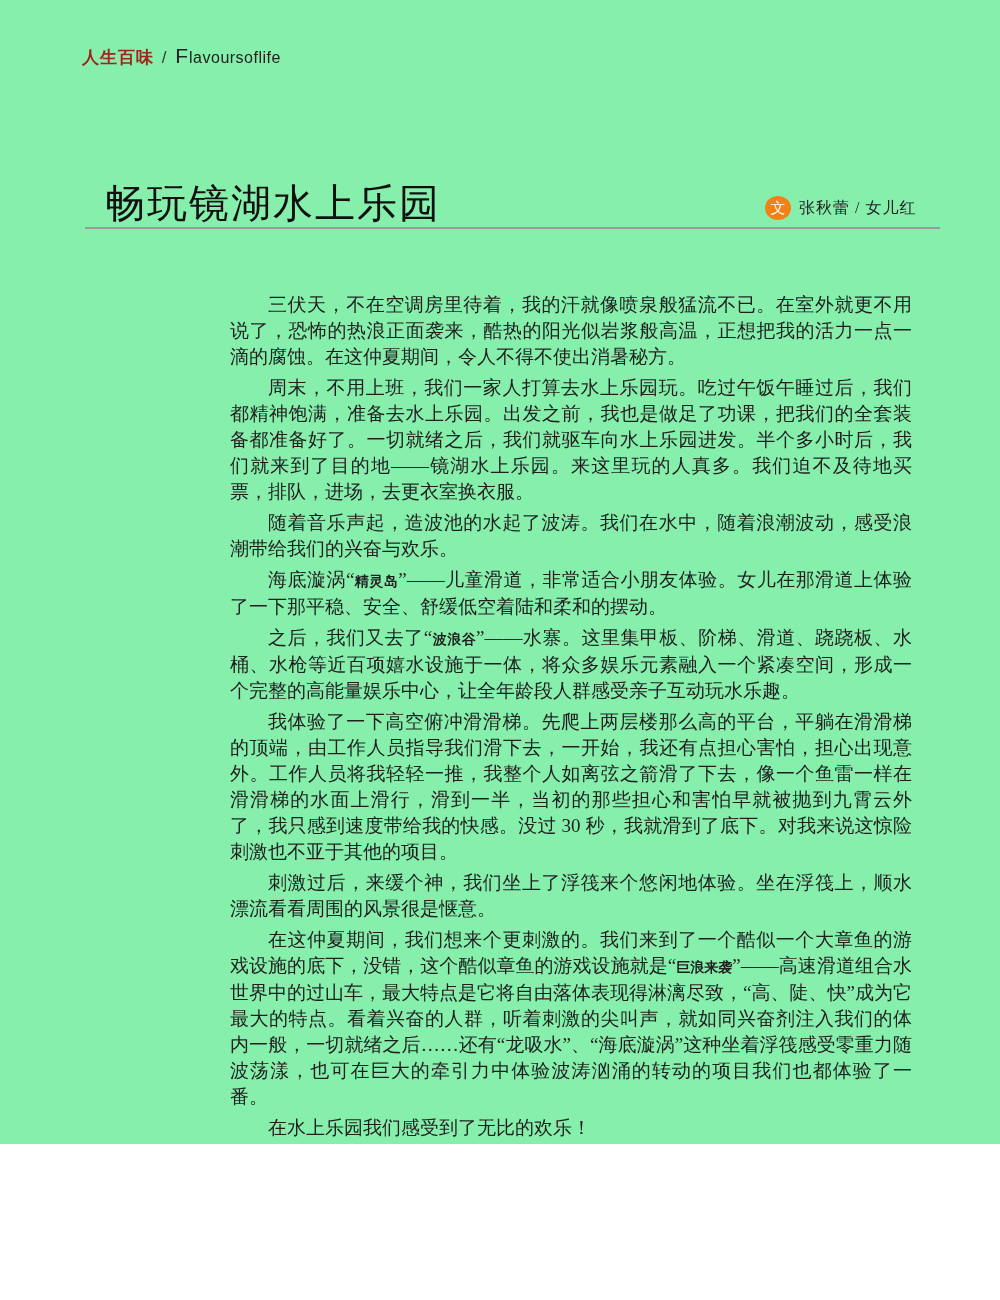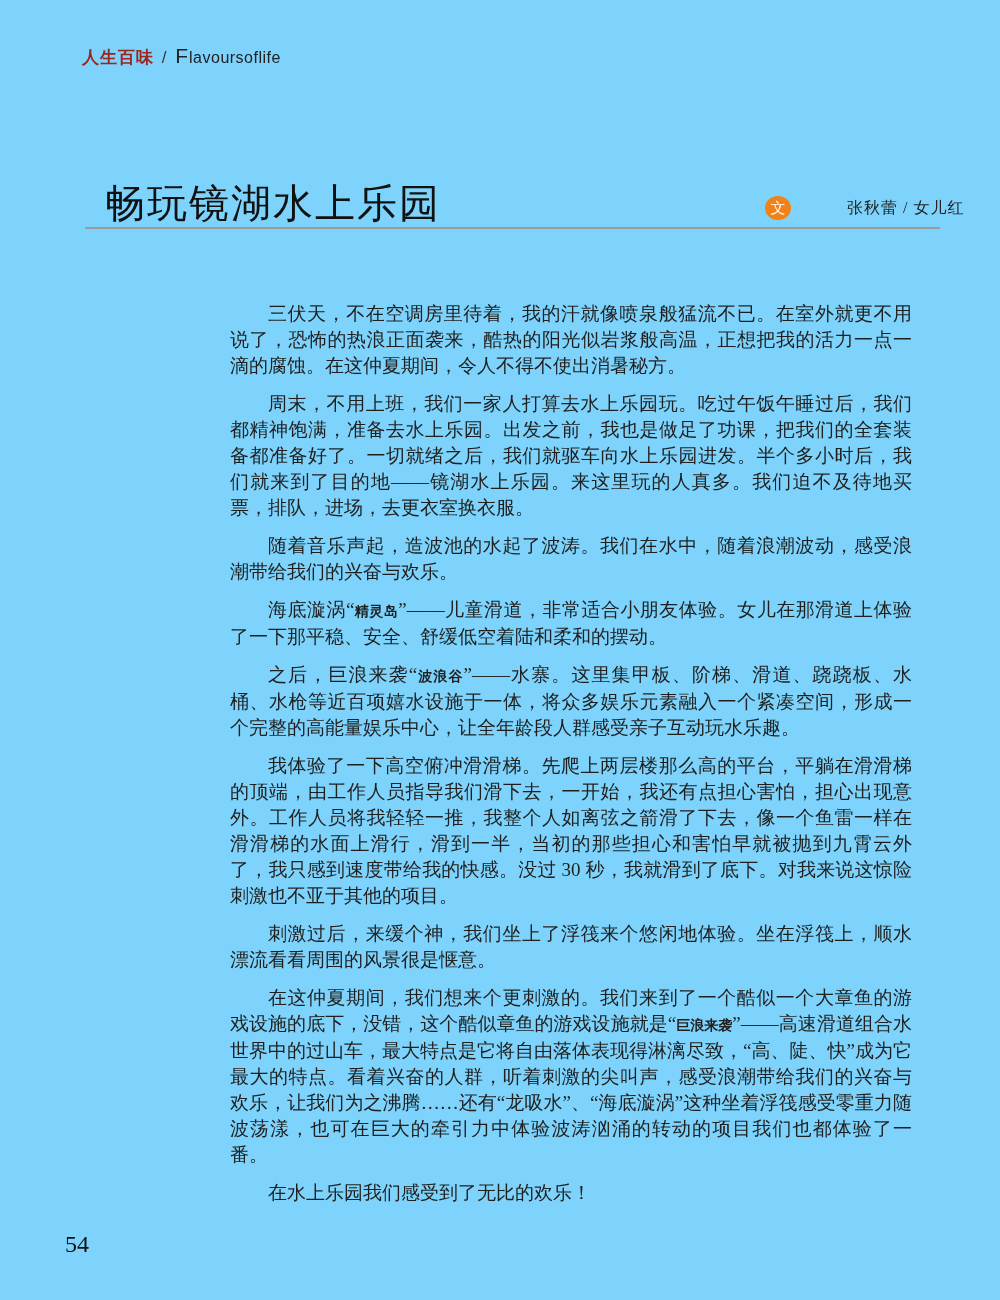--- a/index.html
+++ b/index.html
@@ -3,22 +3,22 @@
 <meta charset="utf-8">
 <style>
   html, body {
     margin: 0;
     padding: 0;
     background: #ffffff;
   }
   .page {
     position: relative;
     width: 1000px;
-    height: 1300px;
-    background: #7dd3fc;
+    height: 1144px;
+    background: #86efac;
     overflow: hidden;
     font-family: "Liberation Serif", serif;
     color: #1f1f1f;
   }
   
   .section-header {
     position: absolute;
     left: 82px;
     top: 44px;
     font-family: "Liberation Sans", sans-serif;
@@ -79,40 +79,39 @@
     font-size: 15px;
     font-family: "Liberation Serif", serif;
     margin-right: 8px;
     flex: 0 0 auto;
   }
   .byline-authors {
     font-family: "Liberation Serif", serif;
     font-size: 16px;
     letter-spacing: 1px;
     color: #222222;
-    margin-left: 48px;
   }
   
   .title-rule {
     position: absolute;
     left: 85px;
     top: 227px;
     width: 855px;
     height: 2px;
     background: #9a9a9a;
   }
   
   .article-body {
     position: absolute;
     left: 230px;
     top: 289px;
     width: 682px;
   }
   .article-body p {
-    margin: 12px 0 5px 0;
+    margin: 3px 0 5px 0;
     font-size: 19px;
     line-height: 26px;
     text-align: justify;
     text-indent: 2em;
     color: #1f1f1f;
   }
   .article-body p .seg-bold {
     font-family: "Liberation Sans", sans-serif;
     font-weight: bold;
     font-size: 14px;
@@ -145,22 +144,22 @@
     <span class="byline-authors">张秋蕾 / 女儿红</span>
   </div>
 
   <div class="title-rule"></div>
 
   <main class="article-body" id="article-body">
       <p><span>三伏天，不在空调房里待着，我的汗就像喷泉般猛流不已。在室外就更不用说了，恐怖的热浪正面袭来，酷热的阳光似岩浆般高温，正想把我的活力一点一滴的腐蚀。在这仲夏期间，令人不得不使出消暑秘方。</span></p>
       <p><span>周末，不用上班，我们一家人打算去水上乐园玩。吃过午饭午睡过后，我们都精神饱满，准备去水上乐园。出发之前，我也是做足了功课，把我们的全套装备都准备好了。一切就绪之后，我们就驱车向水上乐园进发。半个多小时后，我们就来到了目的地——镜湖水上乐园。来这里玩的人真多。我们迫不及待地买票，排队，进场，去更衣室换衣服。</span></p>
       <p><span>随着音乐声起，造波池的水起了波涛。我们在水中，随着浪潮波动，感受浪潮带给我们的兴奋与欢乐。</span></p>
       <p><span>海底漩涡“</span><span class="seg-bold">精灵岛</span><span>”——儿童滑道，非常适合小朋友体验。女儿在那滑道上体验了一下那平稳、安全、舒缓低空着陆和柔和的摆动。</span></p>
-      <p><span>之后，巨浪来袭“</span><span class="seg-bold">波浪谷</span><span>”——水寨。这里集甲板、阶梯、滑道、跷跷板、水桶、水枪等近百项嬉水设施于一体，将众多娱乐元素融入一个紧凑空间，形成一个完整的高能量娱乐中心，让全年龄段人群感受亲子互动玩水乐趣。</span></p>
+      <p><span>之后，我们又去了“</span><span class="seg-bold">波浪谷</span><span>”——水寨。这里集甲板、阶梯、滑道、跷跷板、水桶、水枪等近百项嬉水设施于一体，将众多娱乐元素融入一个紧凑空间，形成一个完整的高能量娱乐中心，让全年龄段人群感受亲子互动玩水乐趣。</span></p>
       <p><span>我体验了一下高空俯冲滑滑梯。先爬上两层楼那么高的平台，平躺在滑滑梯的顶端，由工作人员指导我们滑下去，一开始，我还有点担心害怕，担心出现意外。工作人员将我轻轻一推，我整个人如离弦之箭滑了下去，像一个鱼雷一样在滑滑梯的水面上滑行，滑到一半，当初的那些担心和害怕早就被抛到九霄云外了，我只感到速度带给我的快感。没过 30 秒，我就滑到了底下。对我来说这惊险刺激也不亚于其他的项目。</span></p>
       <p><span>刺激过后，来缓个神，我们坐上了浮筏来个悠闲地体验。坐在浮筏上，顺水漂流看看周围的风景很是惬意。</span></p>
-      <p><span>在这仲夏期间，我们想来个更刺激的。我们来到了一个酷似一个大章鱼的游戏设施的底下，没错，这个酷似章鱼的游戏设施就是“</span><span class="seg-bold">巨浪来袭</span><span>”——高速滑道组合水世界中的过山车，最大特点是它将自由落体表现得淋漓尽致，“高、陡、快”成为它最大的特点。看着兴奋的人群，听着刺激的尖叫声，感受浪潮带给我们的兴奋与欢乐，让我们为之沸腾……还有“龙吸水”、“海底漩涡”这种坐着浮筏感受零重力随波荡漾，也可在巨大的牵引力中体验波涛汹涌的转动的项目我们也都体验了一番。</span></p>
+      <p><span>在这仲夏期间，我们想来个更刺激的。我们来到了一个酷似一个大章鱼的游戏设施的底下，没错，这个酷似章鱼的游戏设施就是“</span><span class="seg-bold">巨浪来袭</span><span>”——高速滑道组合水世界中的过山车，最大特点是它将自由落体表现得淋漓尽致，“高、陡、快”成为它最大的特点。看着兴奋的人群，听着刺激的尖叫声，就如同兴奋剂注入我们的体内一般，一切就绪之后……还有“龙吸水”、“海底漩涡”这种坐着浮筏感受零重力随波荡漾，也可在巨大的牵引力中体验波涛汹涌的转动的项目我们也都体验了一番。</span></p>
       <p><span>在水上乐园我们感受到了无比的欢乐！</span></p>
     </main>
 
   <div class="page-number">54</div>
 
 </div>
 
 </body></html>

